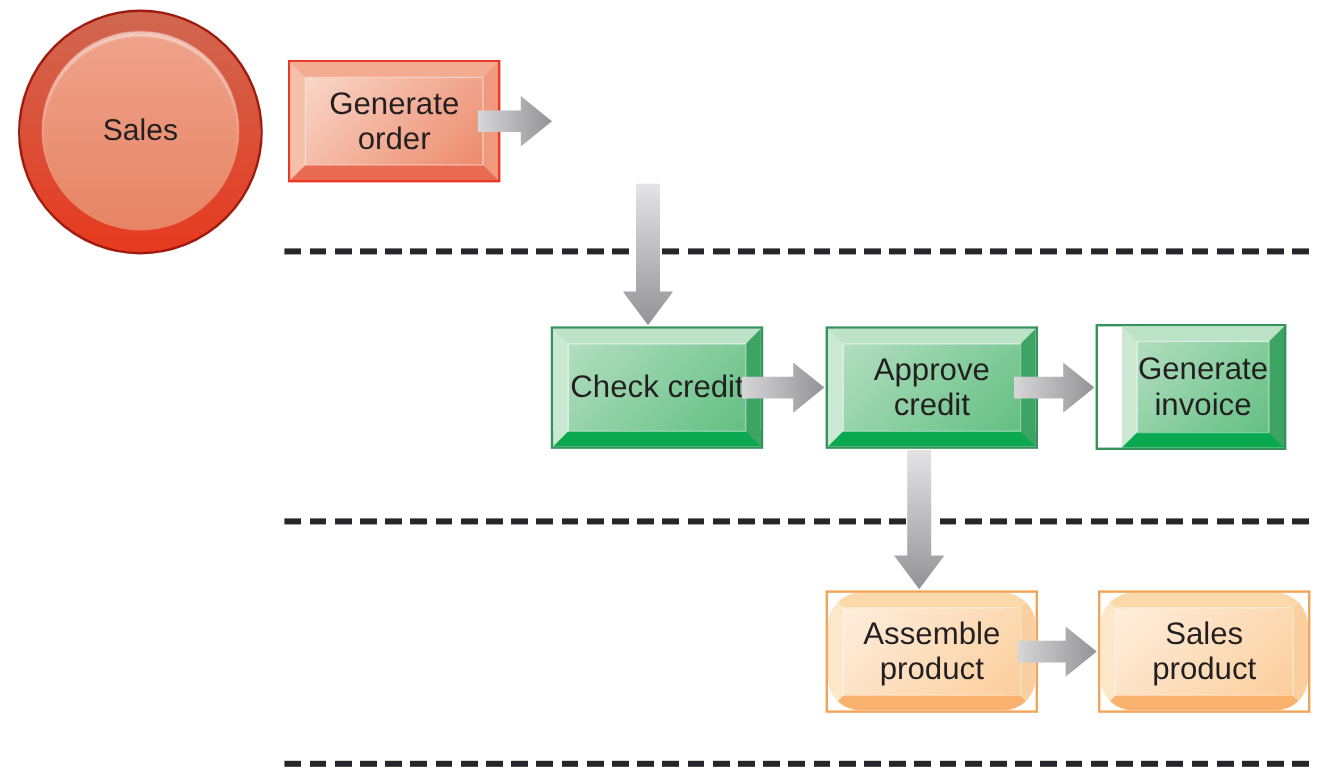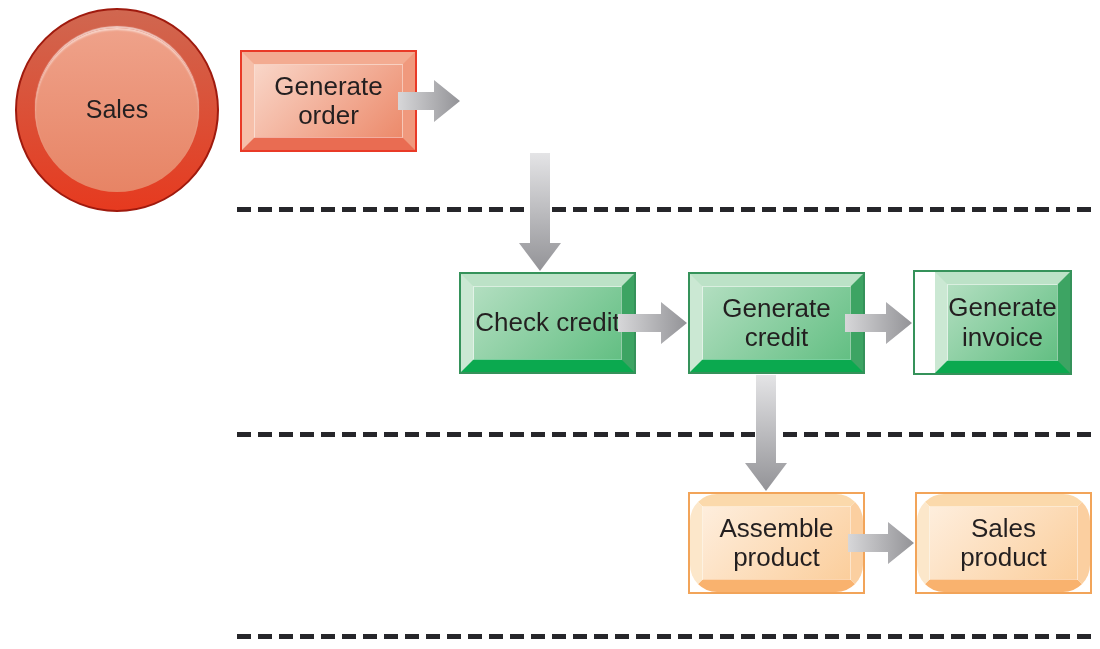--- a/index.html
+++ b/index.html
@@ -74,21 +74,21 @@
     <div class="bevel">
       <div class="pbox-inner">
         <span>Check credit</span>
       </div>
     </div>
   </div>
 
   <div class="pbox box-green" style="left:688px;top:272px;">
     <div class="bevel">
       <div class="pbox-inner">
-        <span>Generate credit</span>
+        <span>Approve credit</span>
       </div>
     </div>
   </div>
 
   <div class="pbox box-green" style="left:913px;top:270px;width:159px;height:105px;padding-left:20px;">
     <div class="bevel">
       <div class="pbox-inner">
         <span>Generate invoice</span>
       </div>
     </div>

